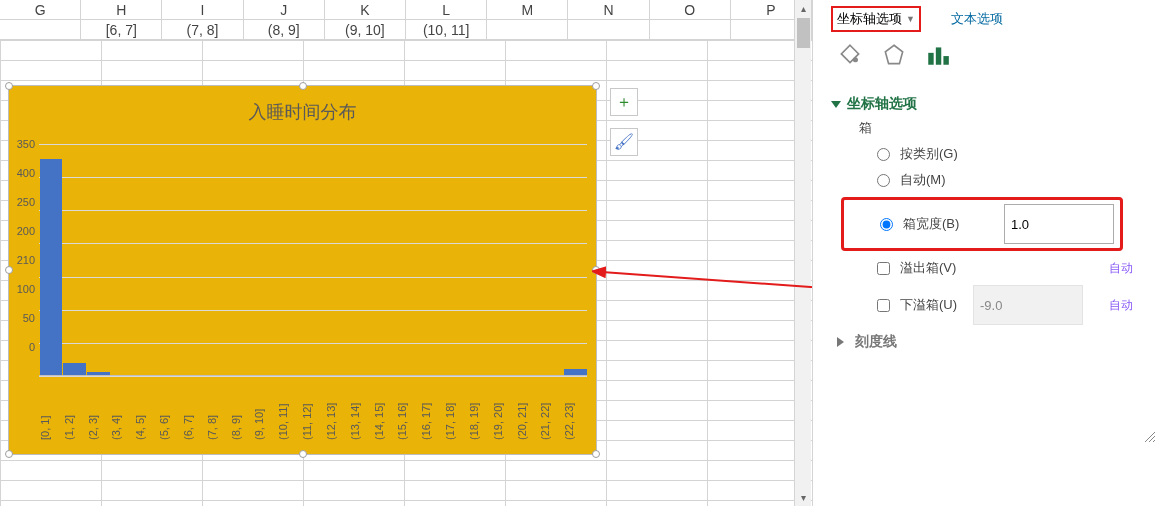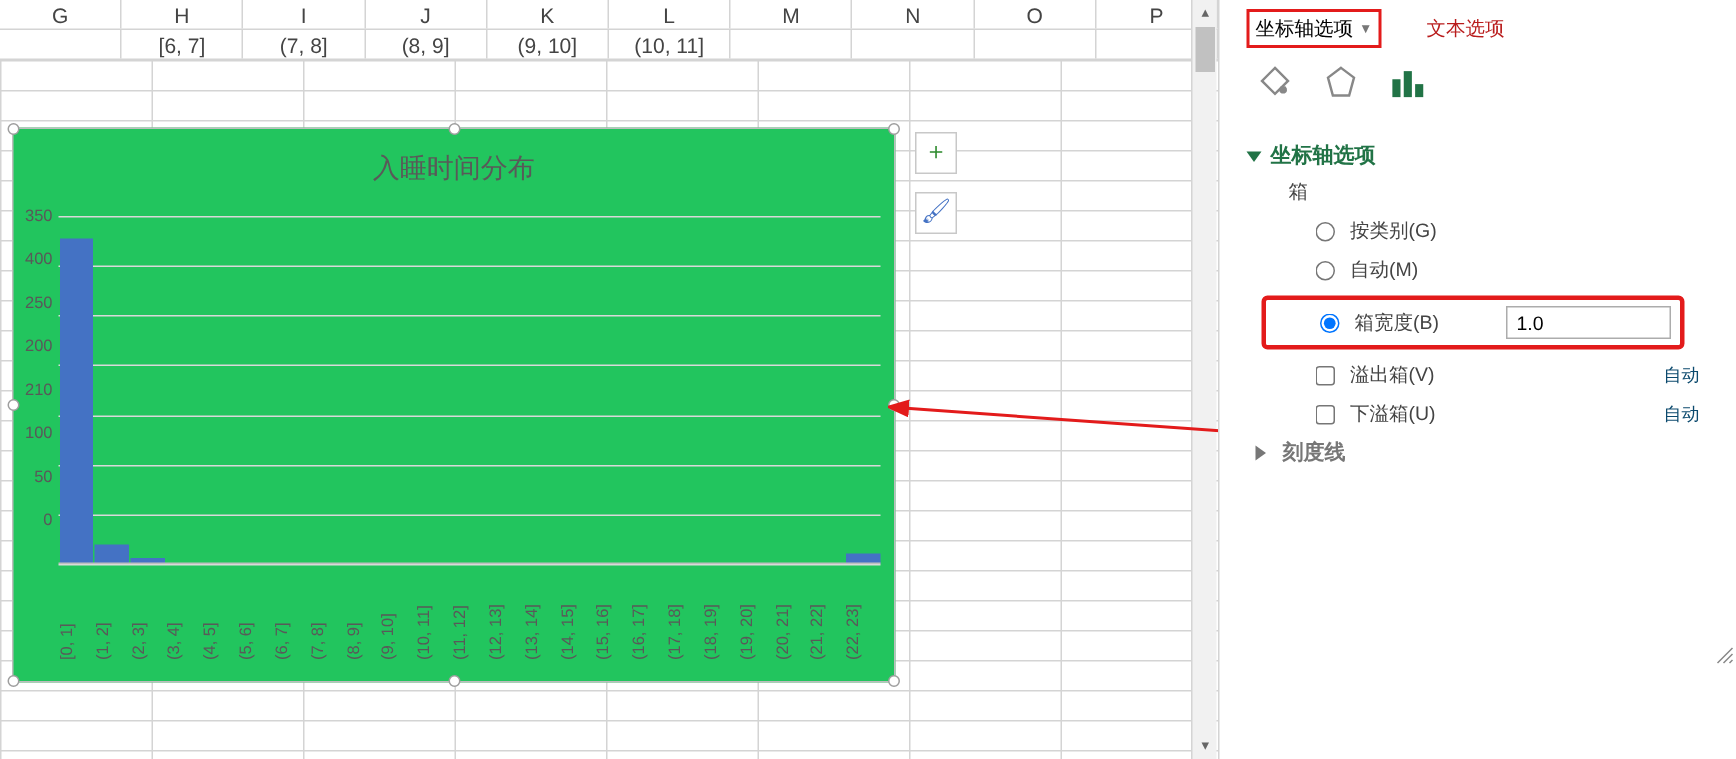--- a/index.html
+++ b/index.html
@@ -13,21 +13,21 @@
 .first-row div { width: 101px; text-align: center; line-height: 20px; border-right: 1px solid #d4d4d4; }
 .sheet-lines { position: absolute; left: 0; top: 40px; width: 812px; height: 466px; }
 .rl { position: absolute; left: 0; right: 0; border-top: 1px solid #d4d4d4; }
 .cl { position: absolute; top: 0; bottom: 0; border-left: 1px solid #d4d4d4; }
 .vscroll { position: absolute; left: 794px; top: 0; width: 17px; height: 506px; background: #f1f1f1; border-left: 1px solid #d4d4d4; }
 .vscroll .up, .vscroll .dn { position:absolute; left:0; width:17px; height:17px; text-align:center; line-height:17px; font-size:10px; color:#666; }
 .vscroll .up { top:0; } .vscroll .dn { bottom:0; }
 .vscroll .thumb { position:absolute; left:2px; top:18px; width:13px; height:30px; background:#c1c1c1; }
 
 
-.chart { position:absolute; left:8px; top:85px; width:589px; height:370px; background:#22c55e; border:1px solid #bdbdbd; }
+.chart { position:absolute; left:8px; top:85px; width:589px; height:370px; background:#eab308; border:1px solid #bdbdbd; }
 .chart .handle { position:absolute; width:8px; height:8px; background:#fff; border:1px solid #9e9e9e; border-radius:50%; }
 .hTL{top:-4px;left:-4px;} .hTR{top:-4px;right:-4px;} .hBL{bottom:-4px;left:-4px;} .hBR{bottom:-4px;right:-4px;}
 .hTC{top:-4px;left:50%;margin-left:-4px;} .hBC{bottom:-4px;left:50%;margin-left:-4px;}
 .hML{top:50%;left:-4px;margin-top:-4px;} .hMR{top:50%;right:-4px;margin-top:-4px;}
 .chart-title { text-align:center; font-size:18px; color:#595959; padding-top:14px; }
 .plot { position:absolute; left:30px; top:58px; width:548px; height:232px; }
 .ylabels { position:absolute; left:-30px; top:-5px; width:26px; height:240px; font-size:11px; color:#595959; text-align:right; }
 .ylabels div { height:29px; line-height:11px; }
 .grid { position:absolute; inset:0; }
 .gl { position:absolute; left:0; right:0; border-top:1px solid #d9d9d9; }
@@ -44,38 +44,38 @@
 
 .arrow { position:absolute; pointer-events:none; }
 
 
 .pane { position:absolute; left:812px; top:0; width:345px; height:506px; border-left:1px solid #d4d4d4; background:#fff; font-size:13px; color:#444; }
 .pane-header { padding:18px 20px 6px 18px; display:flex; align-items:center; justify-content:space-between; }
 .pane-title { color:#217346; font-size:22px; font-weight:400; }
 .pane-ctrl { color:#777; font-size:14px; }
 .pane-ctrl span { margin-left:14px; cursor:pointer; }
 .tabs { display:flex; gap:28px; padding:6px 18px 8px 18px; align-items:center; }
-.tab { font-size:13px; color:#b91c1c; cursor:pointer; padding:3px 2px; }
+.tab { font-size:13px; color:#0369a1; cursor:pointer; padding:3px 2px; }
 .tab.active { color:#000; }
 .tab.redbox { border:2px solid #e31b1b; padding:2px 4px; display:inline-flex; align-items:center; }
 .tab .drop { font-size:9px; color:#777; margin-left:4px; }
 .icon-tabs { display:flex; gap:18px; padding:2px 24px 12px 24px; }
 .icon-tabs svg { width:26px; height:26px; }
 .section { padding:4px 24px; }
 .sec-head { color:#217346; font-size:14px; font-weight:600; margin:8px 0 6px -6px; display:flex; align-items:center; cursor:pointer; }
 .sec-head.collapsed { color:#777; margin-left:0; }
 .sec-head .tri { display:inline-block; width:0; height:0; border-left:5px solid transparent; border-right:5px solid transparent; border-top:7px solid #217346; margin-right:6px; transform:rotate(0deg); }
 .sec-head.collapsed .tri { border-top:5px solid transparent; border-bottom:5px solid transparent; border-left:7px solid #777; }
 .sub-label { color:#444; margin:6px 0 6px 22px; }
 .opt { display:flex; align-items:center; margin:8px 0 8px 40px; }
 .opt input[type=radio], .opt input[type=checkbox] { margin-right:10px; }
 .opt .lbl { flex:1; }
-.opt .val { width:110px; height:22px; border:1px solid #acacac; font-size:13px; padding:0 6px; }
+.opt .val { width:110px; height:40px; border:1px solid #acacac; font-size:13px; padding:0 6px; }
 .opt .val.readonly { background:#f1f1f1; color:#888; border:1px solid #e3e3e3; }
-.opt .auto { font-size:12px; color:#0c4a6e; margin-left:26px; }
+.opt .auto { font-size:12px; color:#8b5cf6; margin-left:26px; }
 .highlight-row { border:3px solid #e31b1b; border-radius:4px; padding:4px 6px 4px 36px !important; margin:4px 10px 4px 4px !important; }
 .resizer { position:absolute; right:0; top:430px; width:14px; height:14px; }
 </style>
 </head>
 <body>
 
 <div class="sheet">
   <div class="col-headers">
     <div>G</div>
     <div>H</div>
@@ -298,20 +298,21 @@
 
     <div class="opt">
       <input type="checkbox" style="">
       <span class="lbl">溢出箱(V)</span>
       <span class="auto">自动</span>
     </div>
 
     <div class="opt">
       <input type="checkbox" style="">
       <span class="lbl">下溢箱(U)</span>
+      <input class="val readonly" readonly="" value="-9.0" style="">
       <span class="auto">自动</span>
     </div>
 
     <div class="sec-head collapsed">
       <span class="tri"></span>
       <span>刻度线</span>
     </div>
   </div>
 
   <svg class="resizer" viewBox="0 0 14 14">

